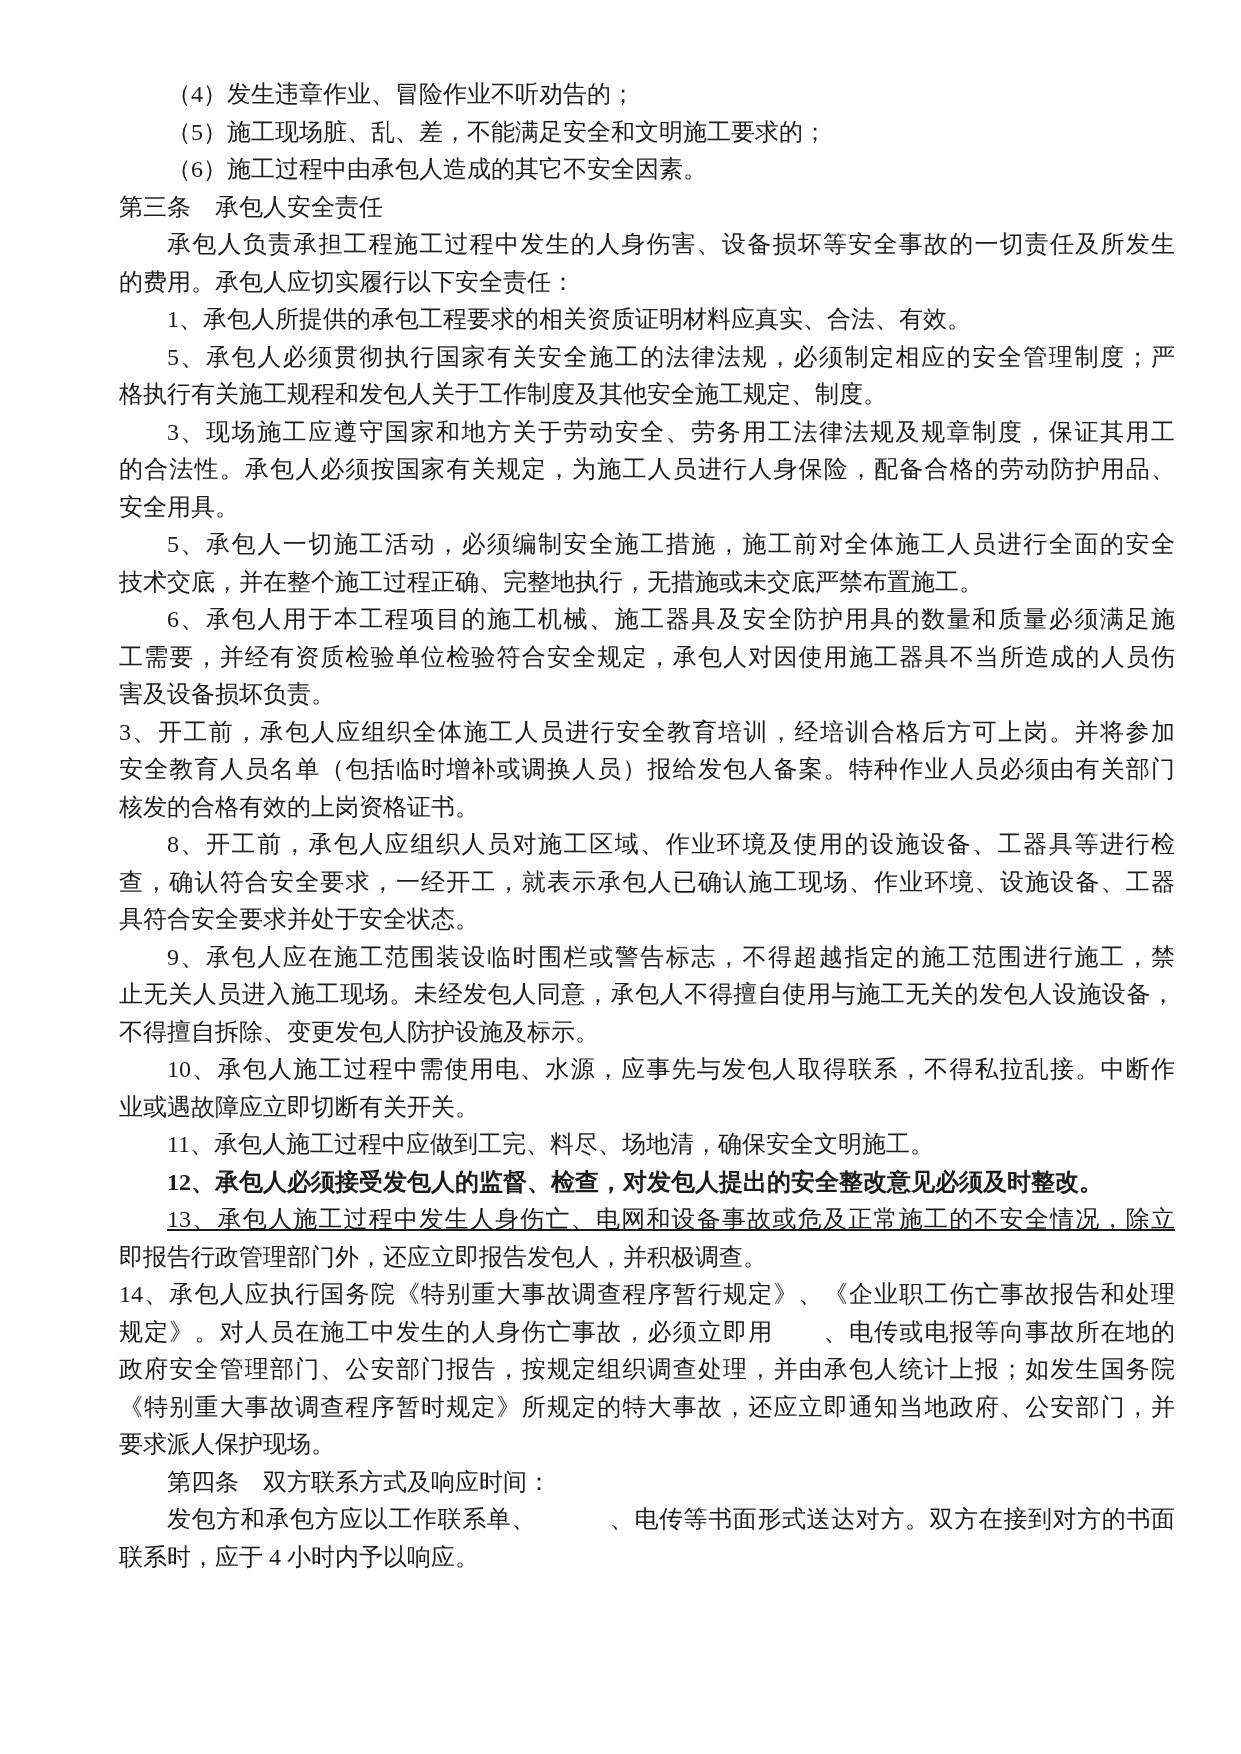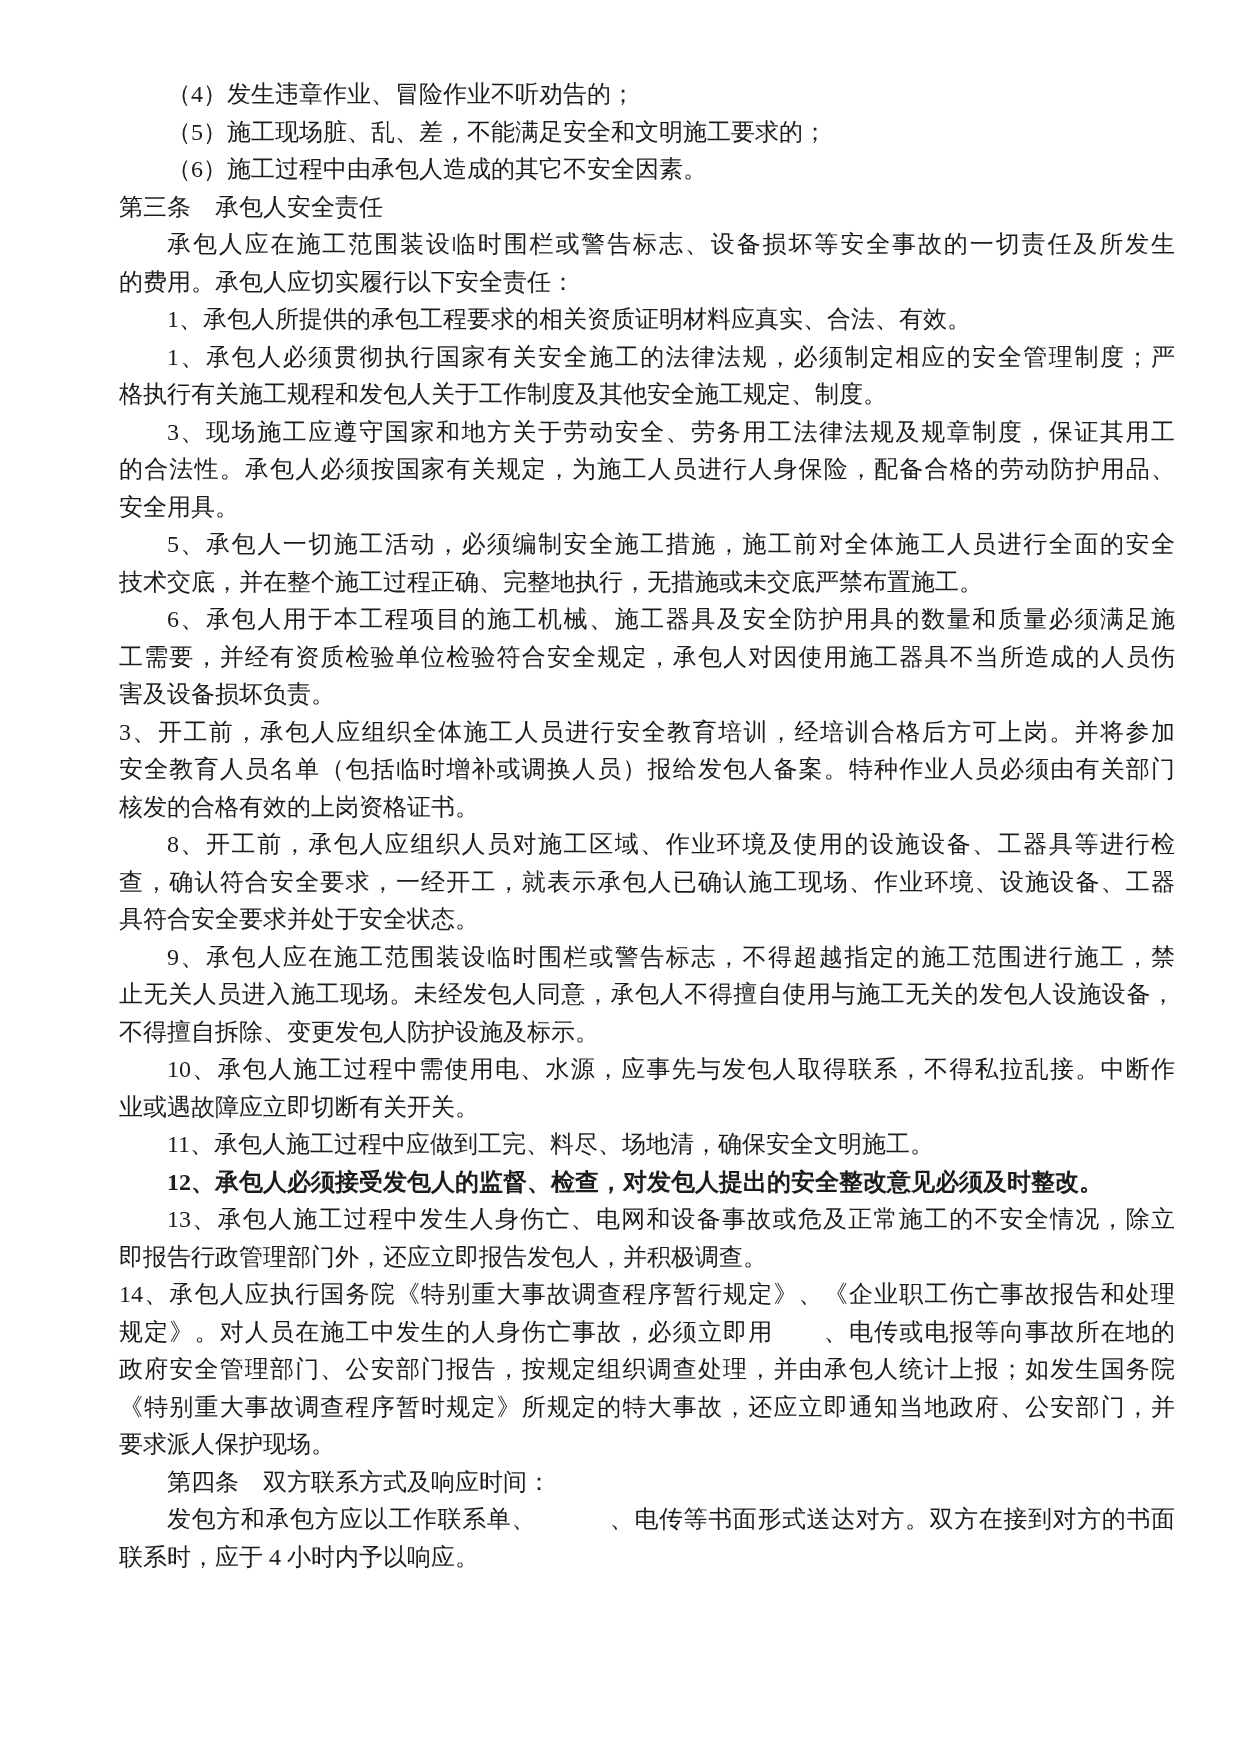--- a/index.html
+++ b/index.html
@@ -45,28 +45,28 @@
       <div class="para">
         <div class="line" style="text-indent: 2em;">（5）施工现场脏、乱、差，不能满足安全和文明施工要求的；</div>
       </div>
       <div class="para">
         <div class="line" style="text-indent: 2em;">（6）施工过程中由承包人造成的其它不安全因素。</div>
       </div>
       <div class="para">
         <div class="line">第三条　承包人安全责任</div>
       </div>
       <div class="para">
-        <div class="line fill" style="text-indent: 2em;">承包人应在施工范围装设临时围栏或警告标志、设备损坏等安全事故的一切责任及所发生</div>
+        <div class="line fill" style="text-indent: 2em;">承包人负责承担工程施工过程中发生的人身伤害、设备损坏等安全事故的一切责任及所发生</div>
         <div class="line">的费用。承包人应切实履行以下安全责任：</div>
       </div>
       <div class="para">
         <div class="line" style="text-indent: 2em;">1、承包人所提供的承包工程要求的相关资质证明材料应真实、合法、有效。</div>
       </div>
       <div class="para">
-        <div class="line fill" style="text-indent: 2em;">1、承包人必须贯彻执行国家有关安全施工的法律法规，必须制定相应的安全管理制度；严</div>
+        <div class="line fill" style="text-indent: 2em;">5、承包人必须贯彻执行国家有关安全施工的法律法规，必须制定相应的安全管理制度；严</div>
         <div class="line">格执行有关施工规程和发包人关于工作制度及其他安全施工规定、制度。</div>
       </div>
       <div class="para">
         <div class="line fill" style="text-indent: 2em;">3、现场施工应遵守国家和地方关于劳动安全、劳务用工法律法规及规章制度，保证其用工</div>
         <div class="line fill">的合法性。承包人必须按国家有关规定，为施工人员进行人身保险，配备合格的劳动防护用品、</div>
         <div class="line">安全用具。</div>
       </div>
       <div class="para">
         <div class="line fill" style="text-indent: 2em;">5、承包人一切施工活动，必须编制安全施工措施，施工前对全体施工人员进行全面的安全</div>
         <div class="line">技术交底，并在整个施工过程正确、完整地执行，无措施或未交底严禁布置施工。</div>
@@ -95,21 +95,21 @@
         <div class="line fill" style="text-indent: 2em;">10、承包人施工过程中需使用电、水源，应事先与发包人取得联系，不得私拉乱接。中断作</div>
         <div class="line">业或遇故障应立即切断有关开关。</div>
       </div>
       <div class="para">
         <div class="line" style="text-indent: 2em;">11、承包人施工过程中应做到工完、料尽、场地清，确保安全文明施工。</div>
       </div>
       <div class="para">
         <div class="line" style="text-indent: 2em; font-weight: bold;">12、承包人必须接受发包人的监督、检查，对发包人提出的安全整改意见必须及时整改。</div>
       </div>
       <div class="para">
-        <div class="line fill" style="text-indent: 2em;">13、承包人施工过程中发生人身伤亡、电网和设备事故或危及正常施工的不安全情况，除立</div>
+        <div class="line fill" style="text-indent: 2em; text-decoration: underline;">13、承包人施工过程中发生人身伤亡、电网和设备事故或危及正常施工的不安全情况，除立</div>
         <div class="line">即报告行政管理部门外，还应立即报告发包人，并积极调查。</div>
       </div>
       <div class="para">
         <div class="line fill">14、承包人应执行国务院《特别重大事故调查程序暂行规定》、《企业职工伤亡事故报告和处理</div>
         <div class="line fill">规定》。对人员在施工中发生的人身伤亡事故，必须立即用　　、电传或电报等向事故所在地的</div>
         <div class="line fill">政府安全管理部门、公安部门报告，按规定组织调查处理，并由承包人统计上报；如发生国务院</div>
         <div class="line fill">《特别重大事故调查程序暂时规定》所规定的特大事故，还应立即通知当地政府、公安部门，并</div>
         <div class="line">要求派人保护现场。</div>
       </div>
       <div class="para">

